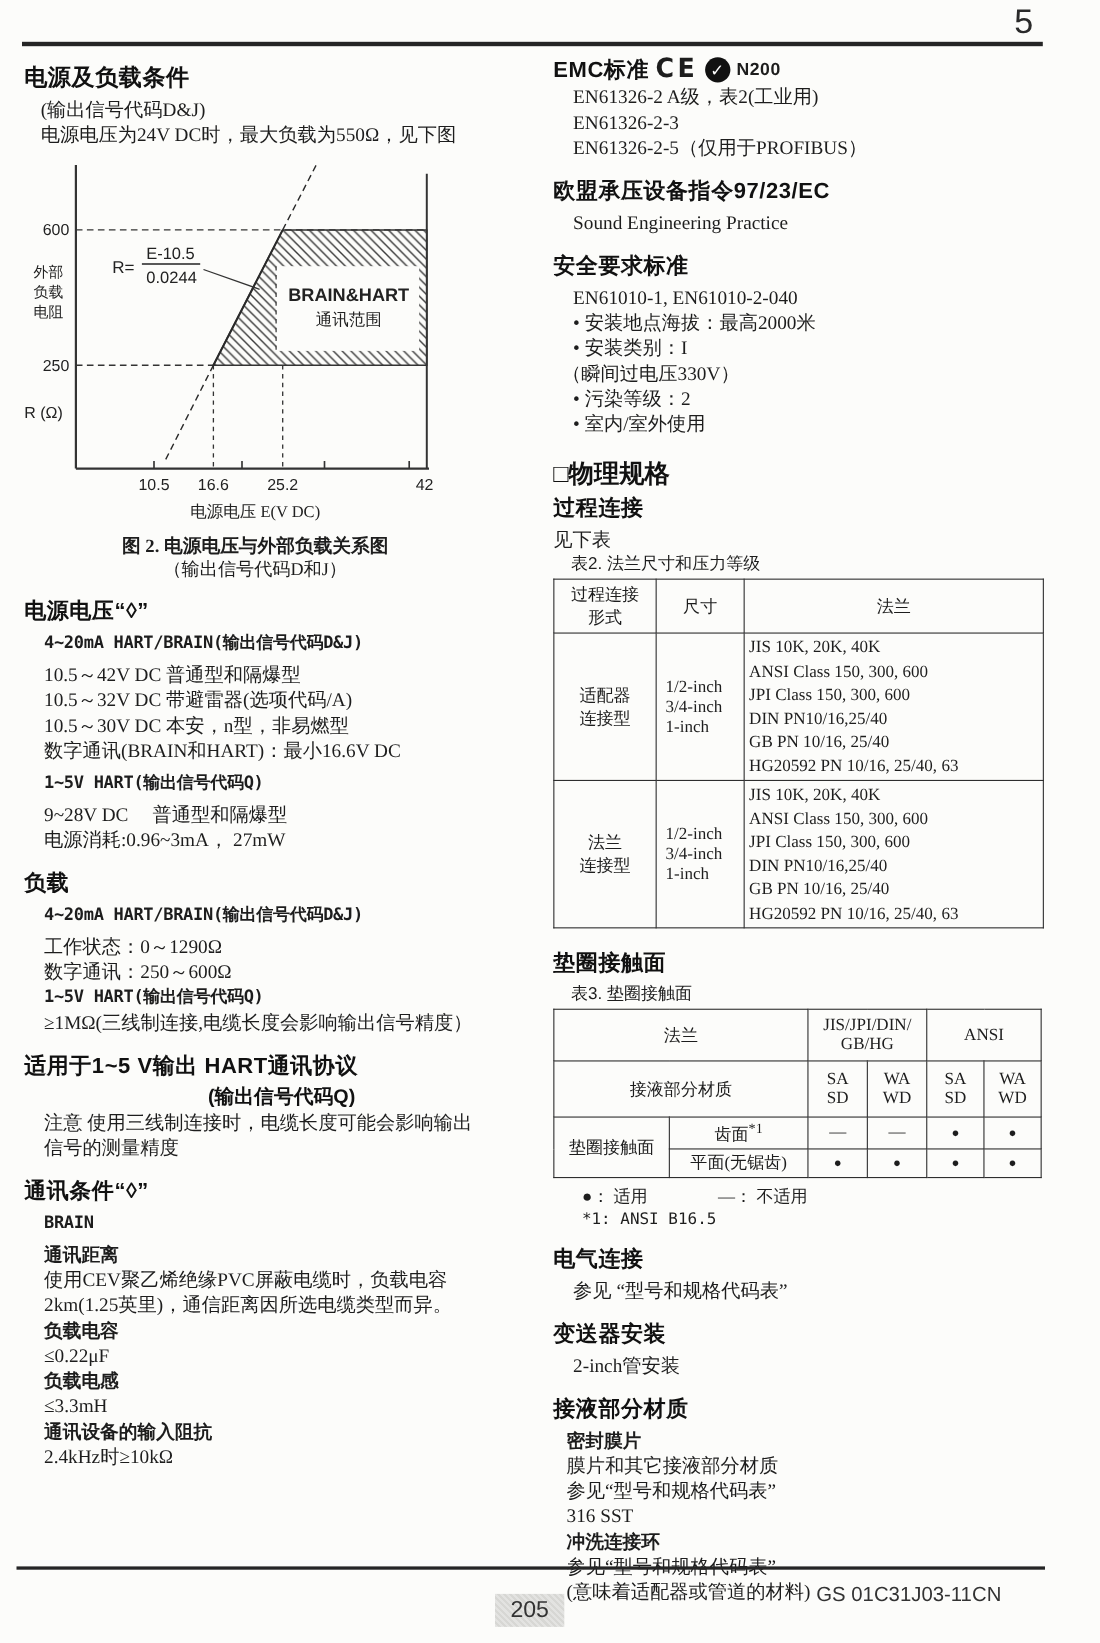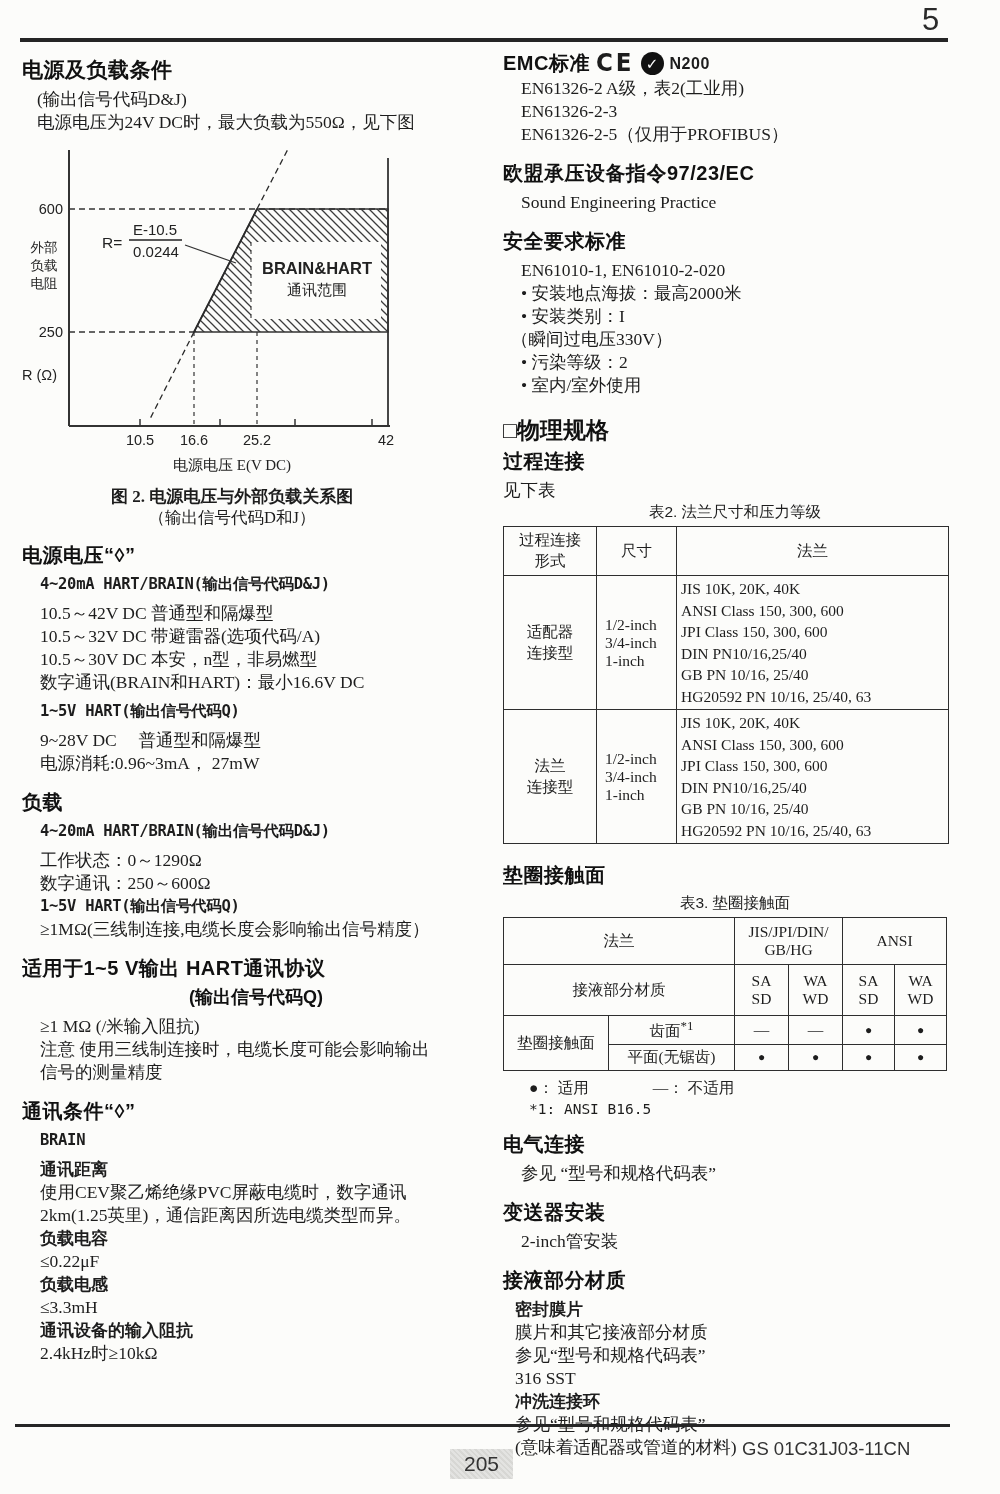--- a/index.html
+++ b/index.html
@@ -20,21 +20,21 @@
   .h2{font-family:"Liberation Sans",sans-serif;font-weight:bold;font-size:17.5px;margin:0;color:#111;}
   .ln{font-size:17.5px;line-height:23px;margin:0;}
   .ind{margin-left:15px;}
   .ind2{margin-left:18px;}
   .mono{font-family:"DejaVu Sans Mono",monospace;font-weight:bold;font-size:15.5px;letter-spacing:-0.3px;}
   .bld{font-family:"Liberation Sans",sans-serif;font-weight:bold;font-size:17px;}
   .gap6{margin-top:6px;}.gap14{margin-top:14px;}.gap18{margin-top:18px;}
   .figcap{width:420px;text-align:center;margin-top:4px;}
   .figcap .c1{font-weight:bold;font-size:17px;line-height:21px;}
   .figcap .c2{font-size:16.5px;line-height:21px;}
-  .tbl-cap{font-family:"Liberation Sans",sans-serif;font-size:15.5px;margin:0 0 3px 16px;text-align:center;}
+  .tbl-cap{font-family:"Liberation Sans",sans-serif;font-size:15.5px;margin:0 0 3px 16px;}
   table{border-collapse:collapse;table-layout:fixed;}
   td,th{border:1.6px solid #2e2e2e;font-weight:normal;font-size:15.5px;
         padding:2px 4px;vertical-align:middle;}
   .pre{white-space:pre-line;}
   .tc{text-align:center;}
   .flg{line-height:21.5px;padding-left:4px;}
   .legend{margin:7px 0 0 26px;font-size:15.5px;}
   .legend .sp{display:inline-block;width:64px;}
   .note{margin:2px 0 0 26px;font-family:"DejaVu Sans Mono",monospace;font-size:14.5px;}
   .emc-row{display:flex;align-items:center;gap:6px;}
@@ -138,30 +138,29 @@
       <p class="ln mono">4~20mA HART/BRAIN(输出信号代码D&amp;J)</p>
       <p class="ln gap6">工作状态：0～1290Ω</p>
       <p class="ln">数字通讯：250～600Ω</p>
       <p class="ln mono">1~5V HART(输出信号代码Q)</p>
       <p class="ln">≥1MΩ(三线制连接,电缆长度会影响输出信号精度）</p>
     </div>
 
     <div class="h1 gap14">适用于1~5 V输出  HART通讯协议</div>
     <div style="margin-left:10px;">
       <p class="ln h2" style="font-size:18px;text-align:center;">(输出信号代码Q)</p>
-      <p class="ln gap6" style="margin-left:8px;">≥1 MΩ (/米输入阻抗)</p>
       <p class="ln" style="margin-left:8px;">注意 使用三线制连接时，电缆长度可能会影响输出</p>
       <p class="ln" style="margin-left:8px;">信号的测量精度</p>
     </div>
 
     <div class="h1 gap14">通讯条件“◊”</div>
     <div class="ind2">
       <p class="ln mono">BRAIN</p>
       <p class="ln bld gap6">通讯距离</p>
-      <p class="ln">使用CEV聚乙烯绝缘PVC屏蔽电缆时，数字通讯</p>
+      <p class="ln">使用CEV聚乙烯绝缘PVC屏蔽电缆时，负载电容</p>
       <p class="ln">2km(1.25英里)，通信距离因所选电缆类型而异。</p>
       <p class="ln bld">负载电容</p>
       <p class="ln">≤0.22μF</p>
       <p class="ln bld">负载电感</p>
       <p class="ln">≤3.3mH</p>
       <p class="ln bld">通讯设备的输入阻抗</p>
       <p class="ln">2.4kHz时≥10kΩ</p>
     </div>
   </div>
 
@@ -176,21 +175,21 @@
       <p class="ln">EN61326-2 A级，表2(工业用)</p>
       <p class="ln">EN61326-2-3</p>
       <p class="ln">EN61326-2-5（仅用于PROFIBUS）</p>
     </div>
 
     <div class="h1 gap14">欧盟承压设备指令97/23/EC</div>
     <p class="ln ind2">Sound Engineering Practice</p>
 
     <div class="h1 gap14">安全要求标准</div>
     <div class="ind2">
-      <p class="ln">EN61010-1, EN61010-2-020</p>
+      <p class="ln">EN61010-1, EN61010-2-040</p>
       <p class="ln">•  安装地点海拔：最高2000米</p>
       <p class="ln">•  安装类别：I</p>
       <p class="ln" style="margin-left:-10px;">（瞬间过电压330V）</p>
       <p class="ln">•  污染等级：2</p>
       <p class="ln">•  室内/室外使用</p>
     </div>
 
     <div class="h1big gap18">□物理规格</div>
     <div class="h1">过程连接</div>
     <p class="ln">见下表</p>

